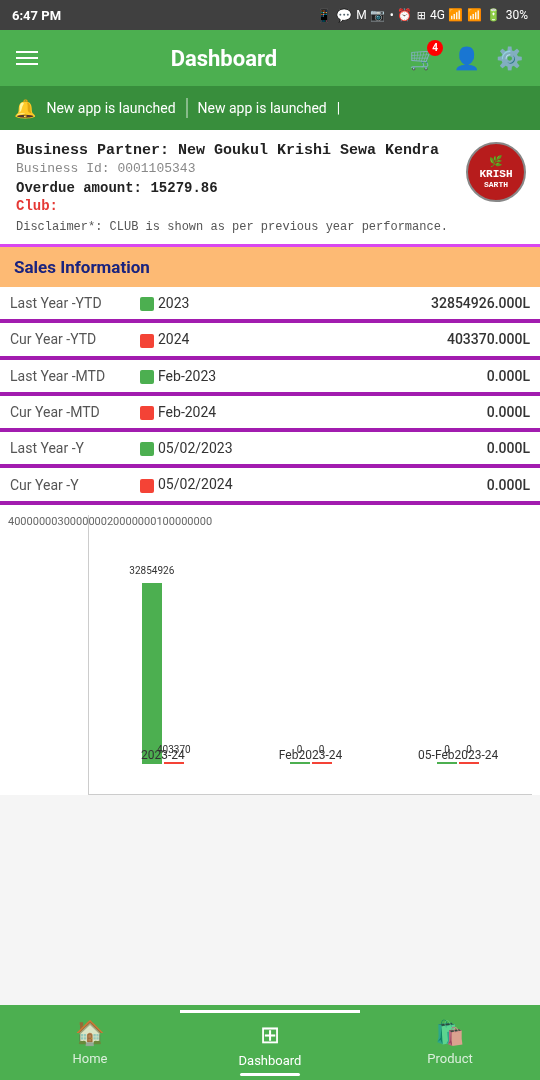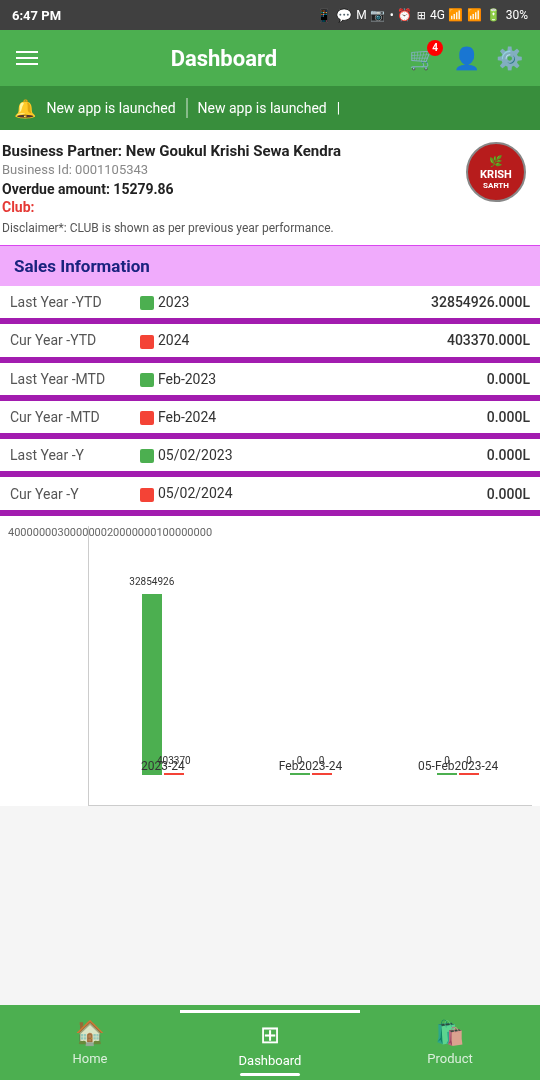--- a/index.html
+++ b/index.html
@@ -102,23 +102,24 @@
     .notif-separator {
       width: 2px;
       height: 20px;
       background: rgba(255,255,255,0.4);
       flex-shrink: 0;
     }
 
     
     .business-card {
       background: white;
-      padding: 12px 2px 10px;
-      position: relative;
-      border-bottom: 1px solid #d946ef;
+      padding: 12px 16px 10px;
+      position: relative;
+      border-bottom: 3px solid #d946ef;
+      font-family: Liberation Mono, monospace;
     }
     .business-name {
       font-size: 15px;
       font-weight: bold;
       color: #222;
       margin-bottom: 2px;
     }
     .business-id {
       font-size: 13px;
       color: #888;
@@ -156,34 +157,34 @@
       font-size: 10px;
       font-weight: bold;
       text-align: center;
       border: 2px solid #888;
     }
     .krishi-logo .top-text { font-size: 11px; font-weight: bold; }
     .krishi-logo .mid-text { font-size: 8px; }
 
     
     .sales-header {
-      background: #f0abfc;
+      background: #fdba74;
       padding: 10px 14px;
       font-size: 17px;
       font-weight: bold;
       color: #1a237e;
     }
 
     .sales-table {
       background: white;
       width: 100%;
       border-collapse: collapse;
     }
     .sales-table tr {
-      border-bottom: 6px solid #a21caf;
+      border-bottom: 4px solid #a21caf;
     }
     .sales-table td {
       padding: 8px 10px;
       font-size: 14px;
       color: #333;
     }
     .sales-table td:first-child {
       width: 130px;
       color: #555;
     }

